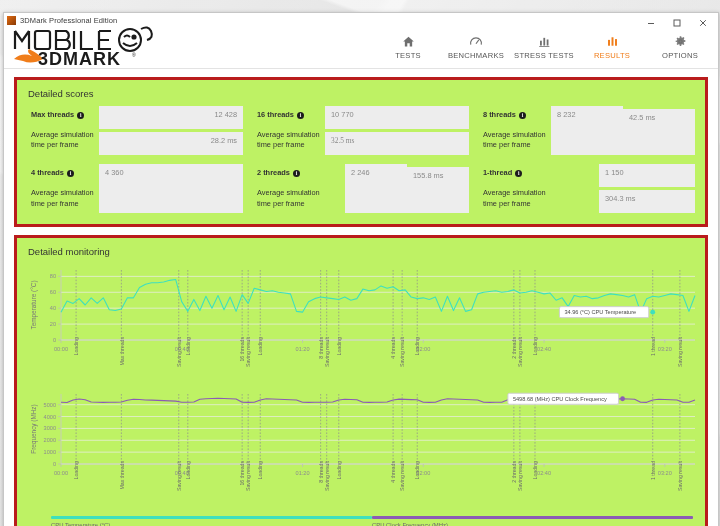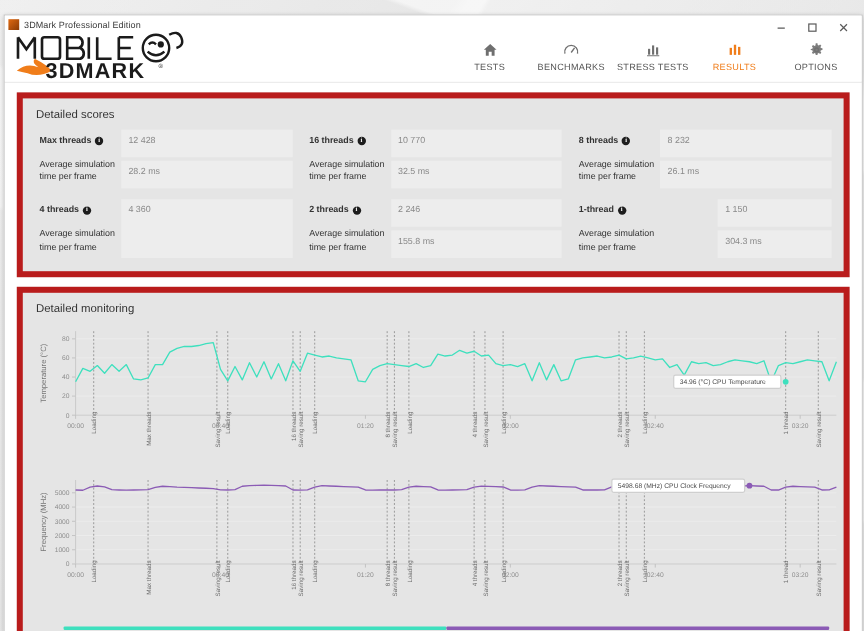--- a/index.html
+++ b/index.html
@@ -51,21 +51,21 @@
   .navitem .nicon{height:15px;display:flex;align-items:center;justify-content:center;color:#6f6f6f;}
   .navitem .nlabel{font-size:7.6px;color:#555;letter-spacing:.25px;white-space:nowrap;}
   .navitem.active .nicon{color:#f07d1a;}
   .navitem.active .nlabel{color:#f07d1a;}
 
   .hdr-sep{height:1px;background:#e3e3e3;margin:0 0 0 0;}
 
   
   .content{flex:1;overflow:hidden;background:#fff;padding:8px 10px 0 10px;box-sizing:border-box;}
 
-  .card{border:5px solid #b91c1c;background:#e5e5e5;box-sizing:border-box;}
+  .card{border:3px solid #b91c1c;background:#bef264;box-sizing:border-box;}
   .card-title{font-size:9.5px;color:#333;padding:8px 11px 7px 11px;}
 
   
   .scores{padding:0 10px 11px 10px;}
   .srow{display:flex;gap:10px;}
   .srow + .srow{margin-top:9px;}
   .scell{flex:1;display:flex;min-width:0;}
   .s-label{width:72px;flex:0 0 72px;font-size:7.4px;color:#333;padding:4px 4px 4px 4px;box-sizing:border-box;line-height:1.45;}
   .s-label .lbl-main{font-weight:bold;display:flex;align-items:center;gap:3px;}
   .s-value{flex:1;background:#ededed;font-size:7.4px;color:#8a8a8a;padding:4px 6px;box-sizing:border-box;min-width:0;}
@@ -218,51 +218,51 @@
         <div class="srow">
 
           <div class="scell">
             <div class="s-label">
               <div class="lbl-main">
                 <span>Max threads</span>
                 <span class="infoi">i</span>
               </div>
               <div class="s-sub" style="margin-top:9px;">Average simulation time per frame</div>
             </div>
-            <div style="flex:1;display:flex;flex-direction:column;min-width:0;">
+            <div style="flex:1;display:flex;flex-direction:column;min-width:0;text-align:right;">
               <div class="s-value">12 428</div>
               <div class="s-value" style="margin-top:3px;flex:1;">28.2 ms</div>
             </div>
           </div>
 
           <div class="scell">
             <div class="s-label">
               <div class="lbl-main">
                 <span>16 threads</span>
                 <span class="infoi">i</span>
               </div>
               <div class="s-sub" style="margin-top:9px;">Average simulation time per frame</div>
             </div>
             <div style="flex:1;display:flex;flex-direction:column;min-width:0;">
               <div class="s-value">10 770</div>
-              <div class="s-value" style="margin-top:3px;flex:1;">32.5 ms</div>
+              <div class="s-value" style="margin-top:3px;flex:1;font-family:Liberation Serif, serif;">32.5 ms</div>
             </div>
           </div>
 
           <div class="scell">
             <div class="s-label">
               <div class="lbl-main">
                 <span>8 threads</span>
                 <span class="infoi">i</span>
               </div>
               <div class="s-sub" style="margin-top:9px;">Average simulation time per frame</div>
             </div>
-            <div style="flex:1;display:flex;flex-direction:column;min-width:0;">
+            <div style="flex:1;display:flex;flex-direction:row;min-width:0;">
               <div class="s-value">8 232</div>
-              <div class="s-value" style="margin-top:3px;flex:1;">26.1 ms</div>
+              <div class="s-value" style="margin-top:3px;flex:1;">42.5 ms</div>
             </div>
           </div>
         </div>
 
         <div class="srow">
 
           <div class="scell">
             <div class="s-label">
               <div class="lbl-main">
                 <span>4 threads</span>
@@ -276,21 +276,21 @@
           </div>
 
           <div class="scell">
             <div class="s-label">
               <div class="lbl-main">
                 <span>2 threads</span>
                 <span class="infoi">i</span>
               </div>
               <div class="s-sub" style="margin-top:9px;">Average simulation time per frame</div>
             </div>
-            <div style="flex:1;display:flex;flex-direction:column;min-width:0;">
+            <div style="flex:1;display:flex;min-width:0;margin-left:20px;">
               <div class="s-value">2 246</div>
               <div class="s-value" style="margin-top:3px;flex:1;">155.8 ms</div>
             </div>
           </div>
 
           <div class="scell">
             <div class="s-label">
               <div class="lbl-main">
                 <span>1-thread</span>
                 <span class="infoi">i</span>

